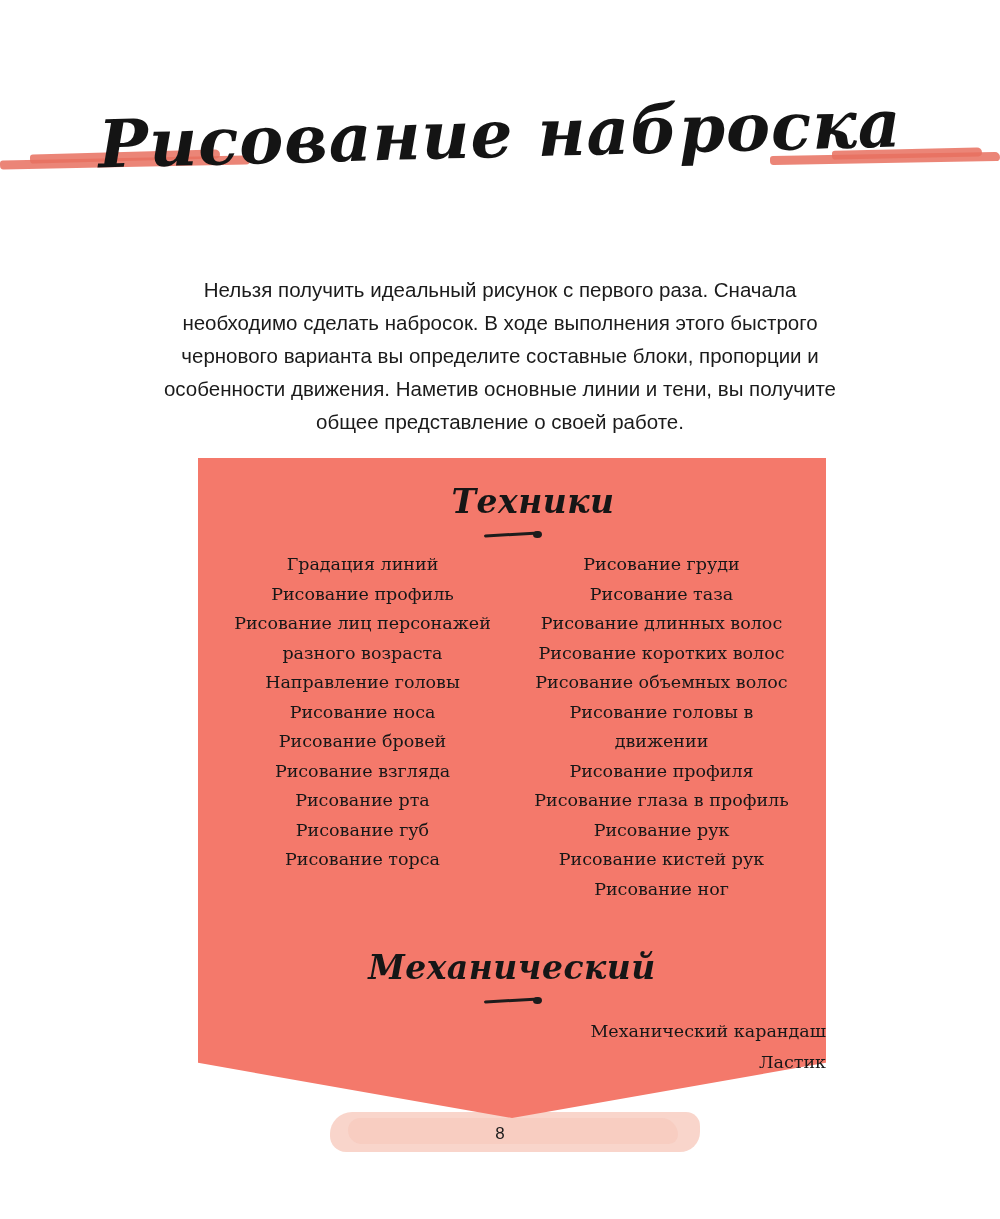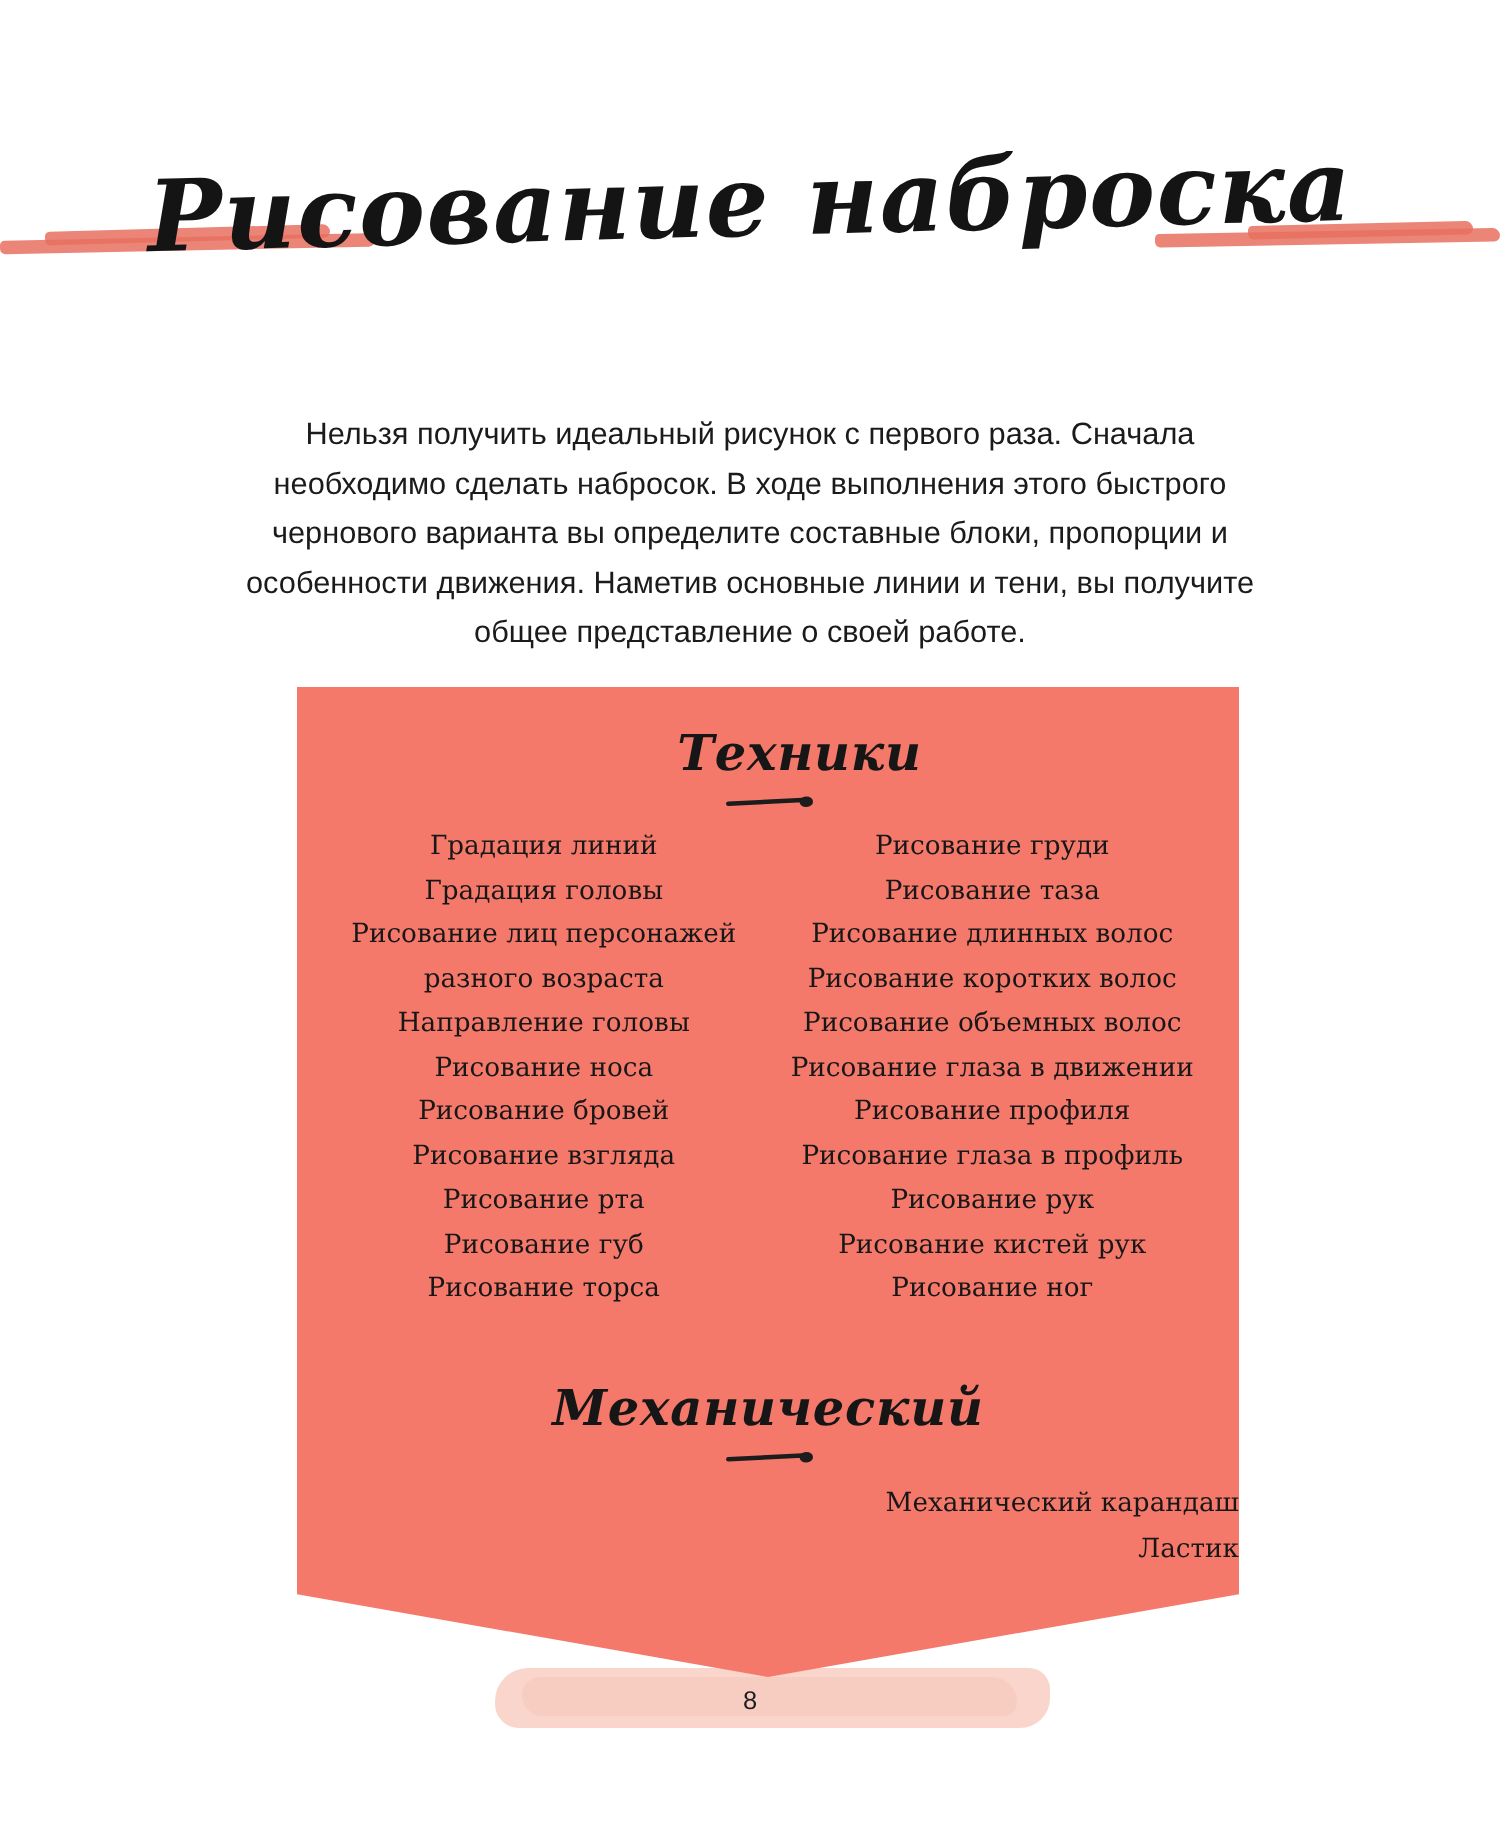--- a/index.html
+++ b/index.html
@@ -239,38 +239,38 @@
 <div class="banner-notch"></div>
 
 <div class="banner-inner">
 
   <div class="section-heading heading-techniques">Техники</div>
   <div class="divider"></div>
 
   <div class="columns">
     <div class="col">
       <div class="list-item">Градация линий</div>
-      <div class="list-item">Градация головы</div>
+      <div class="list-item">Рисование профиль</div>
       <div class="list-item">Рисование лиц персонажей
 разного возраста</div>
       <div class="list-item">Направление головы</div>
       <div class="list-item">Рисование носа</div>
       <div class="list-item">Рисование бровей</div>
       <div class="list-item">Рисование взгляда</div>
       <div class="list-item">Рисование рта</div>
       <div class="list-item">Рисование губ</div>
       <div class="list-item">Рисование торса</div>
     </div>
     <div class="col">
       <div class="list-item">Рисование груди</div>
       <div class="list-item">Рисование таза</div>
       <div class="list-item">Рисование длинных волос</div>
       <div class="list-item">Рисование коротких волос</div>
       <div class="list-item">Рисование объемных волос</div>
-      <div class="list-item">Рисование глаза в движении</div>
+      <div class="list-item">Рисование головы в движении</div>
       <div class="list-item">Рисование профиля</div>
       <div class="list-item">Рисование глаза в профиль</div>
       <div class="list-item">Рисование рук</div>
       <div class="list-item">Рисование кистей рук</div>
       <div class="list-item">Рисование ног</div>
     </div>
   </div>
 
   <div class="section-heading heading-tools">Механический</div>
   <div class="divider"></div>

